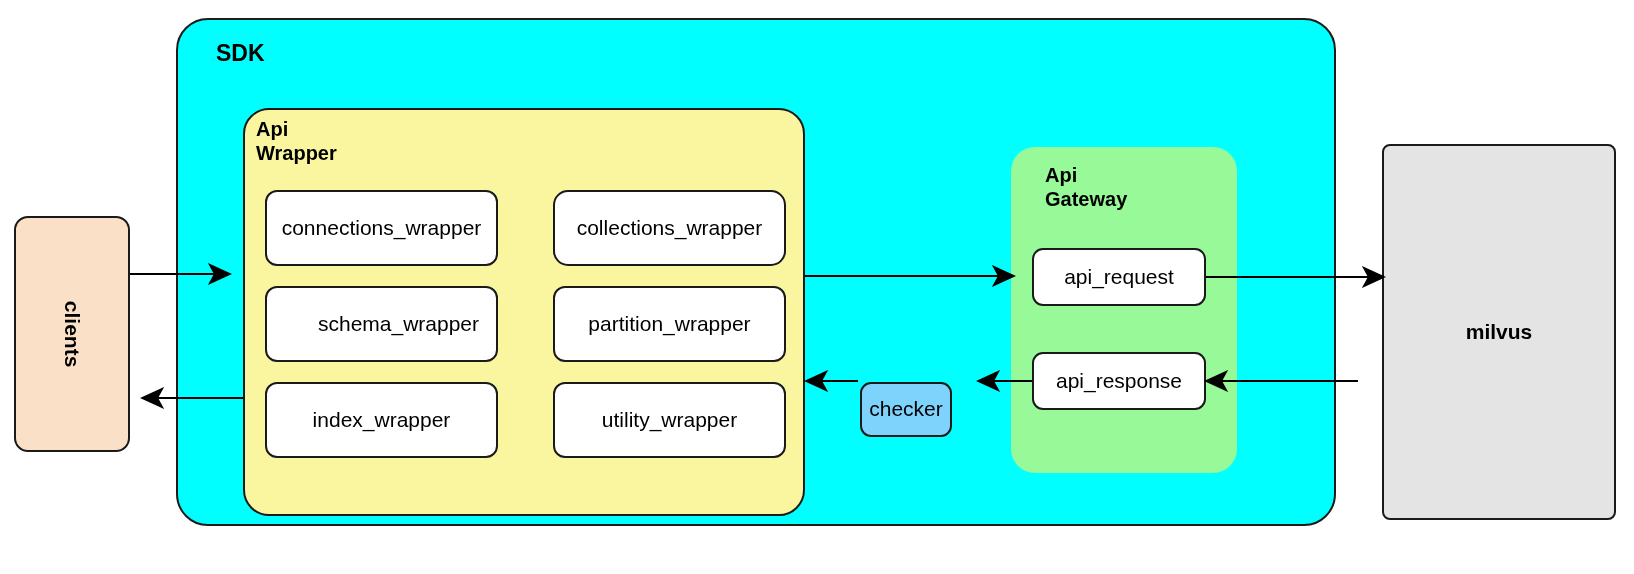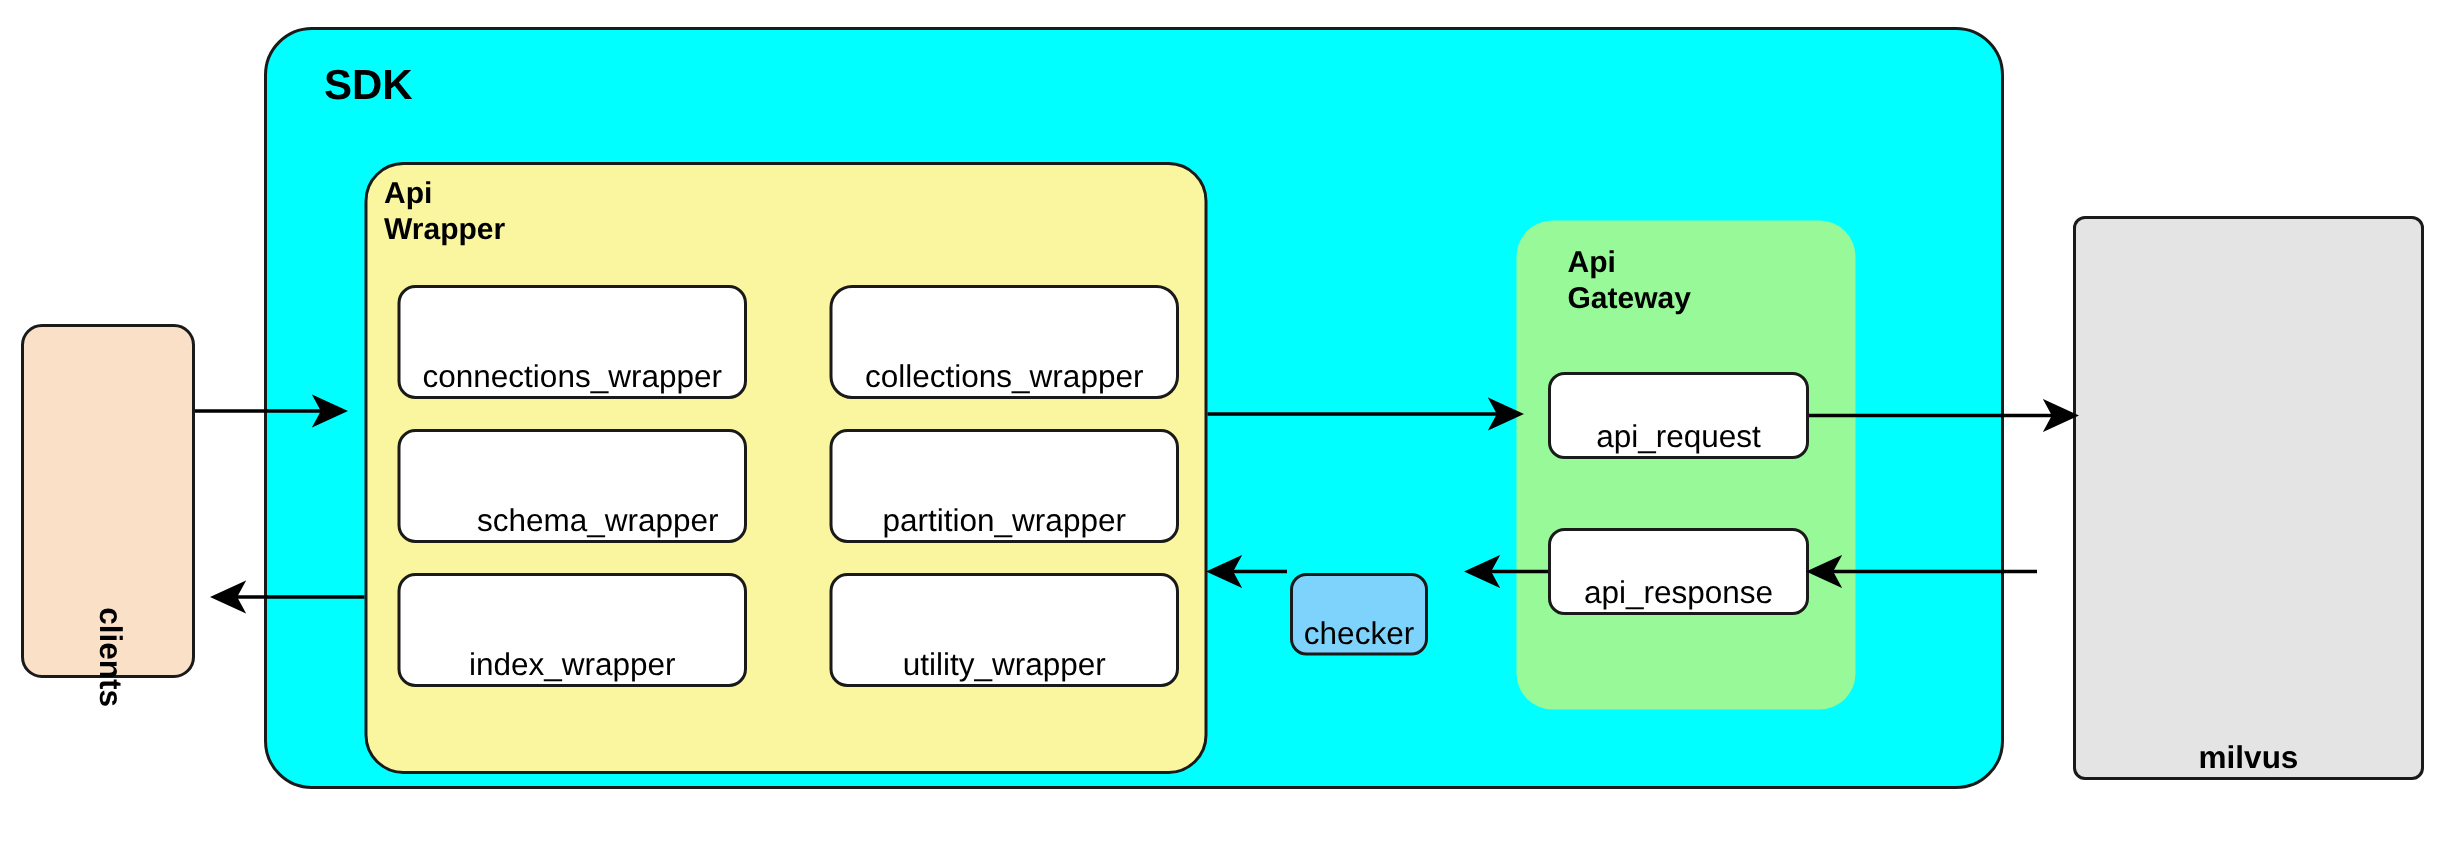--- a/index.html
+++ b/index.html
@@ -18,21 +18,21 @@
     background: #ffffff;
     overflow: hidden;
   }
 
   
   .node {
     position: absolute;
     box-sizing: border-box;
     border: 2px solid #1a1a1a;
     display: flex;
-    align-items: flex-end;
+    align-items: center;
     justify-content: center;
     text-align: center;
     color: #000000;
     line-height: 1.15;
   }
 
   
   .container {
     position: absolute;
     box-sizing: border-box;
@@ -52,21 +52,21 @@
     top: 18px;
     width: 1160px;
     height: 508px;
     background: #00ffff;
     border-radius: 32px;
     border: 2px solid #1a1a1a;
   }
   #sdk-label {
     left: 216px;
     top: 40px;
-    font-size: 28px;
+    font-size: 23px;
   }
 
   #apiwrapper-box {
     left: 243px;
     top: 108px;
     width: 562px;
     height: 408px;
     background: #faf6a0;
     border-radius: 26px;
     border: 2px solid #1a1a1a;

